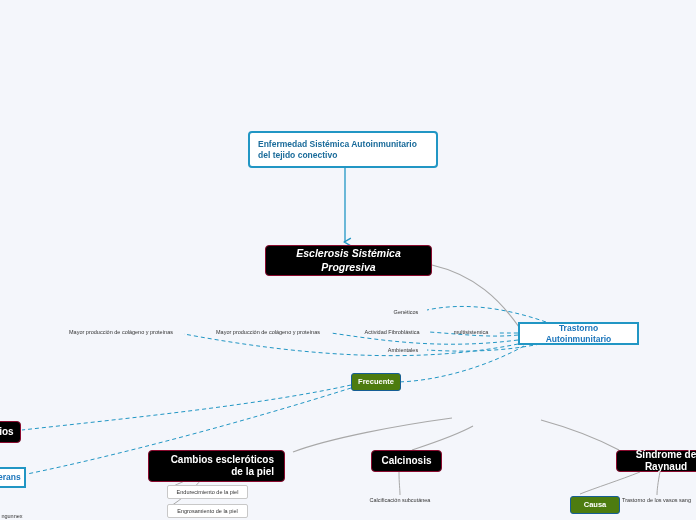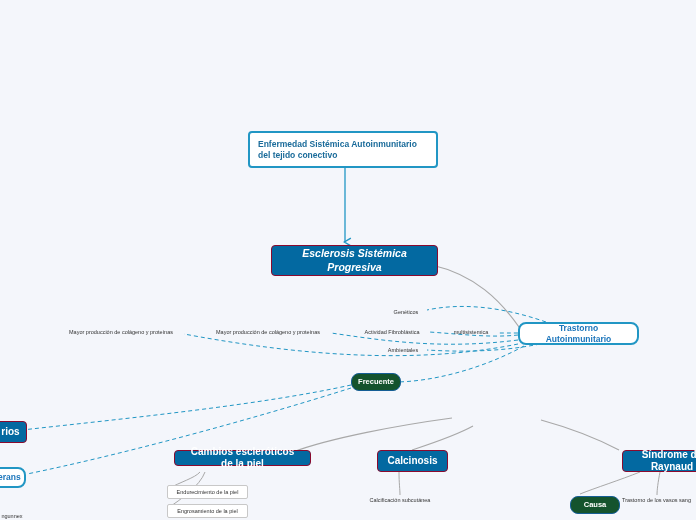--- a/index.html
+++ b/index.html
@@ -39,51 +39,50 @@
     border: 2px solid #2196c4;
     border-radius: 4px;
     color: #1a6b9a;
     font-weight: bold;
     font-size: 8.5px;
     padding: 6px 8px;
     text-align: left;
   }
   
   .n-red {
-    background: #0369a1;
+    background: #000000;
     border: 1px solid #8a0a2e;
     border-radius: 4px;
     color: #ffffff;
     font-weight: bold;
     font-size: 10px;
     padding: 7px 10px;
     display: flex;
     align-items: center;
     justify-content: center;
-    margin-left: 6px;
   }
   .n-red.italic { font-style: italic; font-size: 10.5px; }
   
   .n-blue {
-    background: #14532d;
+    background: #4d7c0f;
     border: 1px solid #155e95;
-    border-radius: 8px;
+    border-radius: 3px;
     color: #ffffff;
     font-weight: bold;
     font-size: 7.5px;
     padding: 4px 24px;
     display: flex;
     align-items: center;
     justify-content: center;
   }
   
   .n-blueout {
     background: #ffffff;
     border: 2px solid #2196c4;
-    border-radius: 8px;
+    border-radius: 0;
     color: #1b75bb;
     font-weight: bold;
     font-size: 8.5px;
     padding: 6px 9px;
     display: flex;
     align-items: center;
     justify-content: center;
   }
   
   .n-leaf {
@@ -163,21 +162,21 @@
 
   <div class="node n-leaf" style="left:380px; top:346px; width:46px; height:9px;">Ambientales</div>
 
   <div class="node n-leaf" style="left:59px; top:328px; width:124px; height:9px;">Mayor producción de colágeno y proteínas</div>
 
   <div class="node n-leaf" style="left:206px; top:328px; width:124px; height:9px;">Mayor producción de colágeno y proteínas</div>
 
   <div class="node n-blue" style="left:351px; top:373px; width:42px; height:18px;">Frecuente</div>
 
 
-  <div class="node n-red" style="left:168px; top:450px; width:137px; height:16px;">Cambios escleróticos de la piel</div>
+  <div class="node n-red" style="left:148px; top:450px; width:137px; height:32px;text-align:right;">Cambios escleróticos de la piel</div>
 
   <div class="node n-red" style="left:371px; top:450px; width:71px; height:22px;">Calcinosis</div>
 
   <div class="node n-red" style="left:616px; top:450px; width:100px; height:22px;">Síndrome de Raynaud</div>
 
   <div class="node n-red" style="left:-12px; top:421px; width:33px; height:22px;">rios</div>
 
   <div class="node n-blueout" style="left:-10px; top:467px; width:36px; height:21px;">terans</div>
 
   <div class="node n-leaf" style="left:-8px; top:512px; width:40px; height:9px;">ngunnex</div>

